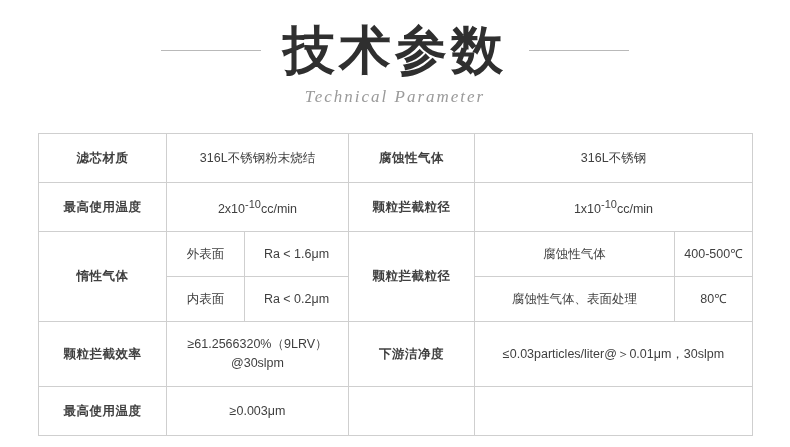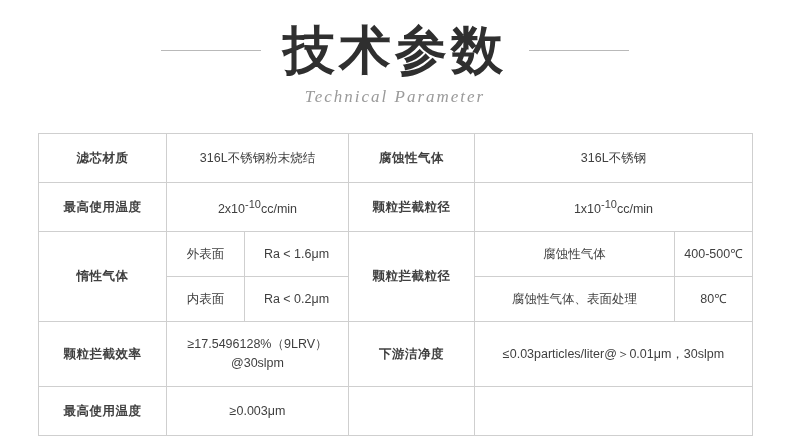--- a/index.html
+++ b/index.html
@@ -141,21 +141,21 @@
         </tr>
         <tr>
           <td class="h-32">内表面</td>
           <td class="h-32">Ra &lt; 0.2μm</td>
           <td class="h-32">腐蚀性气体、表面处理</td>
           <td class="h-32">80℃</td>
         </tr>
         <tr>
           <td class="label h-52">颗粒拦截效率</td>
           <td class="h-52" colspan="2">
-            <span class="two-line">≥17.5496128%（9LRV）</span>
+            <span class="two-line">≥61.2566320%（9LRV）</span>
             <span class="two-line">@30slpm</span>
           </td>
           <td class="label h-52">下游洁净度</td>
           <td class="h-52" colspan="2">≤0.03particles/liter@＞0.01μm，30slpm</td>
         </tr>
         <tr>
           <td class="label h-36">最高使用温度</td>
           <td class="h-36" colspan="2">≥0.003μm</td>
           <td class="h-36"></td>
           <td class="h-36" colspan="2"></td>

